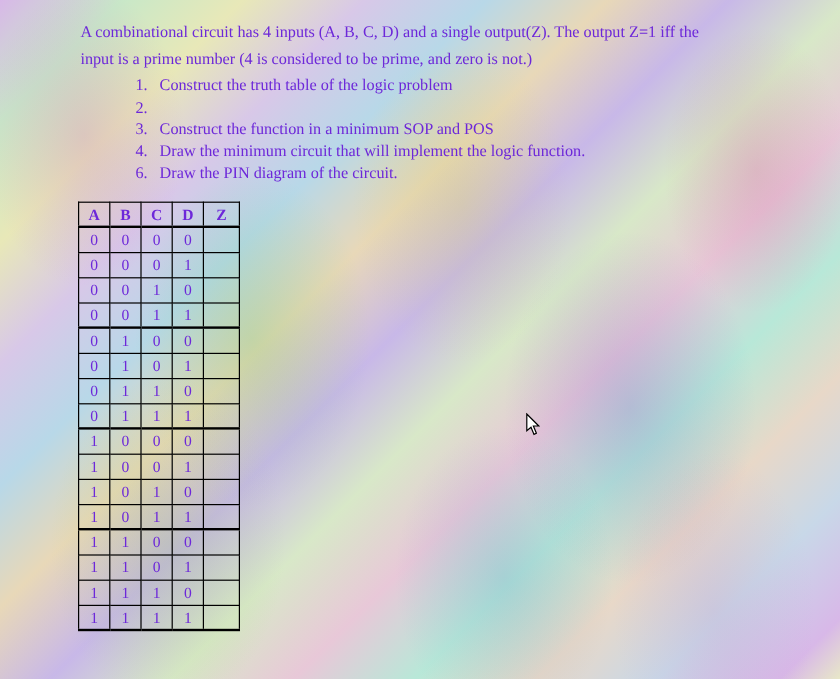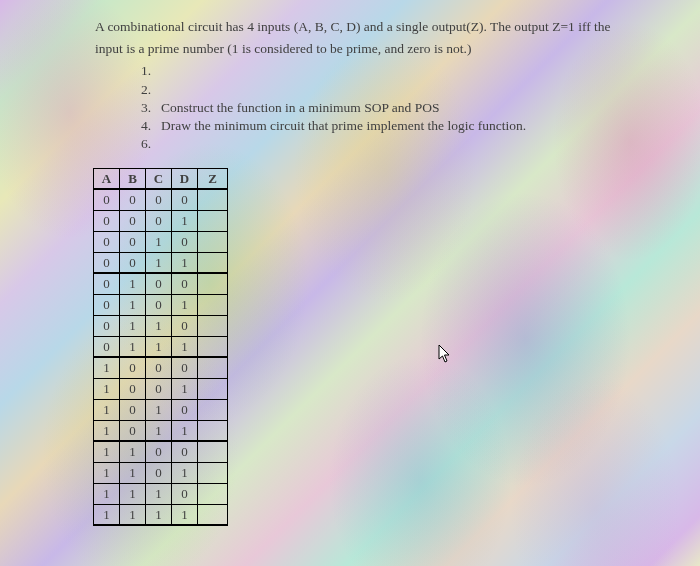--- a/index.html
+++ b/index.html
@@ -26,24 +26,23 @@
         radial-gradient(ellipse 150px 210px at 75% 60%, rgba(100,100,200,0.25), transparent 70%),
         radial-gradient(ellipse 110px 170px at 90% 25%, rgba(200,100,150,0.25), transparent 70%),
         radial-gradient(ellipse 140px 200px at 20% 80%, rgba(150,200,100,0.25), transparent 70%),
         radial-gradient(ellipse 130px 180px at 60% 85%, rgba(100,150,200,0.25), transparent 70%),
         radial-gradient(ellipse 120px 190px at 85% 90%, rgba(200,150,200,0.25), transparent 70%);
       pointer-events: none;
     }
     .content {
       position: relative;
       padding: 18px 30px 18px 67px;
-      color: #404040;
+      color: #6d28d9;
       font-size: 13.5px;
       line-height: 1.35;
-      margin-left: 28px;
     }
     .problem-text { margin-bottom: 4px; }
     .list { margin-left: 34px; margin-bottom: 14px; }
     .list-row { display: flex; }
     .list-num { width: 22px; text-align: right; margin-right: 10px; }
     table {
       border-collapse: collapse;
       background: rgba(255,255,255,0);
       margin-left: -2px;
     }
@@ -67,39 +66,41 @@
       width: 14px;
       height: 20px;
       pointer-events: none;
     }
   </style>
 </head>
 <body>
 
 <div class="content">
   <div class="problem-text">A combinational circuit has 4 inputs (A, B, C, D) and a single output(Z). The output Z=1 iff the</div>
-  <div class="problem-text">input is a prime number (1 is considered to be prime, and zero is not.)</div>
+  <div class="problem-text">input is a prime number (4 is considered to be prime, and zero is not.)</div>
 
   <div class="list">
     <div class="list-row">
       <span class="list-num">1.</span>
+      <span>Construct the truth table of the logic problem</span>
     </div>
     <div class="list-row">
       <span class="list-num">2.</span>
     </div>
     <div class="list-row">
       <span class="list-num">3.</span>
       <span>Construct the function in a minimum SOP and POS</span>
     </div>
     <div class="list-row">
       <span class="list-num">4.</span>
-      <span>Draw the minimum circuit that prime implement the logic function.</span>
+      <span>Draw the minimum circuit that will implement the logic function.</span>
     </div>
     <div class="list-row">
       <span class="list-num">6.</span>
+      <span>Draw the PIN diagram of the circuit.</span>
     </div>
   </div>
 
   <table>
     <thead>
       <tr>
         <th>A</th>
         <th>B</th>
         <th>C</th>
         <th>D</th>

